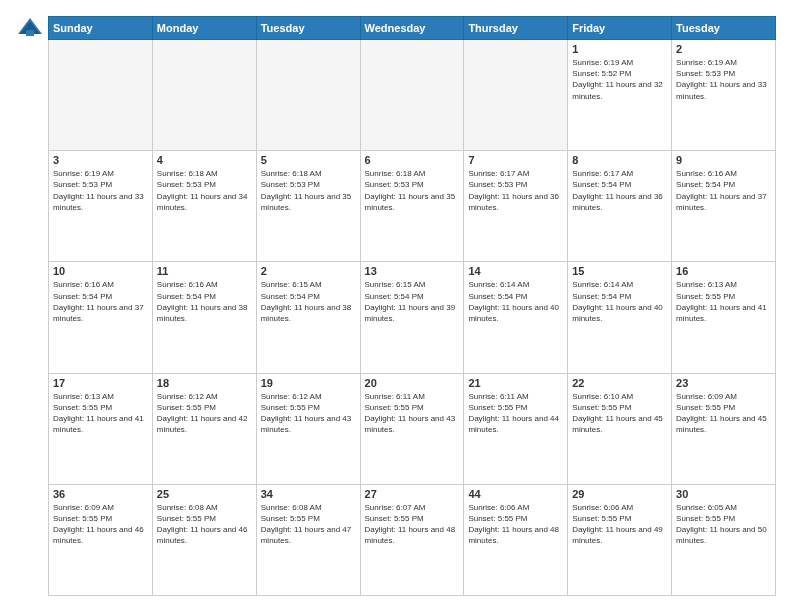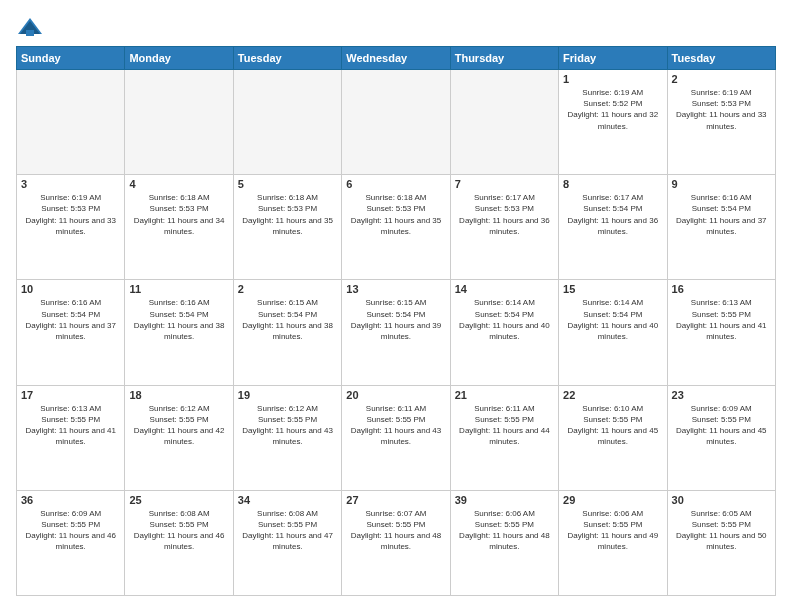--- a/index.html
+++ b/index.html
@@ -8,21 +8,21 @@
       background: #fff;
       width: 792px;
       height: 612px;
       overflow: hidden;
     }
     .page {
       width: 792px;
       height: 612px;
       padding: 16px;
       display: flex;
-      flex-direction: column;
+      flex-direction: row;
     }
     .header {
       display: flex;
       justify-content: space-between;
       align-items: flex-start;
       margin-bottom: 8px;
     }
     .logo {
       display: flex;
       align-items: center;
@@ -87,21 +87,20 @@
     .day-number {
       font-size: 11px;
       font-weight: bold;
       color: #333;
       margin-bottom: 2px;
     }
     .day-info {
       font-size: 8px;
       line-height: 1.4;
       color: #333;
-      text-align: center;
     }
   </style>
 </head>
 <body>
 
 <div class="page">
   <div class="header">
     <div class="logo">
       <svg class="logo-icon" viewBox="0 0 28 22" xmlns="http://www.w3.org/2000/svg">
         <polygon points="14,2 26,18 2,18" fill="#2b7bb9"></polygon>
@@ -247,21 +246,21 @@
           </td>
           <td>
             <div class="day-number">34</div>
             <div class="day-info">Sunrise: 6:08 AM<br>Sunset: 5:55 PM<br>Daylight: 11 hours and 47 minutes.</div>
           </td>
           <td>
             <div class="day-number">27</div>
             <div class="day-info">Sunrise: 6:07 AM<br>Sunset: 5:55 PM<br>Daylight: 11 hours and 48 minutes.</div>
           </td>
           <td>
-            <div class="day-number">39</div>
+            <div class="day-number">44</div>
             <div class="day-info">Sunrise: 6:06 AM<br>Sunset: 5:55 PM<br>Daylight: 11 hours and 48 minutes.</div>
           </td>
           <td>
             <div class="day-number">29</div>
             <div class="day-info">Sunrise: 6:06 AM<br>Sunset: 5:55 PM<br>Daylight: 11 hours and 49 minutes.</div>
           </td>
           <td>
             <div class="day-number">30</div>
             <div class="day-info">Sunrise: 6:05 AM<br>Sunset: 5:55 PM<br>Daylight: 11 hours and 50 minutes.</div>
           </td>

